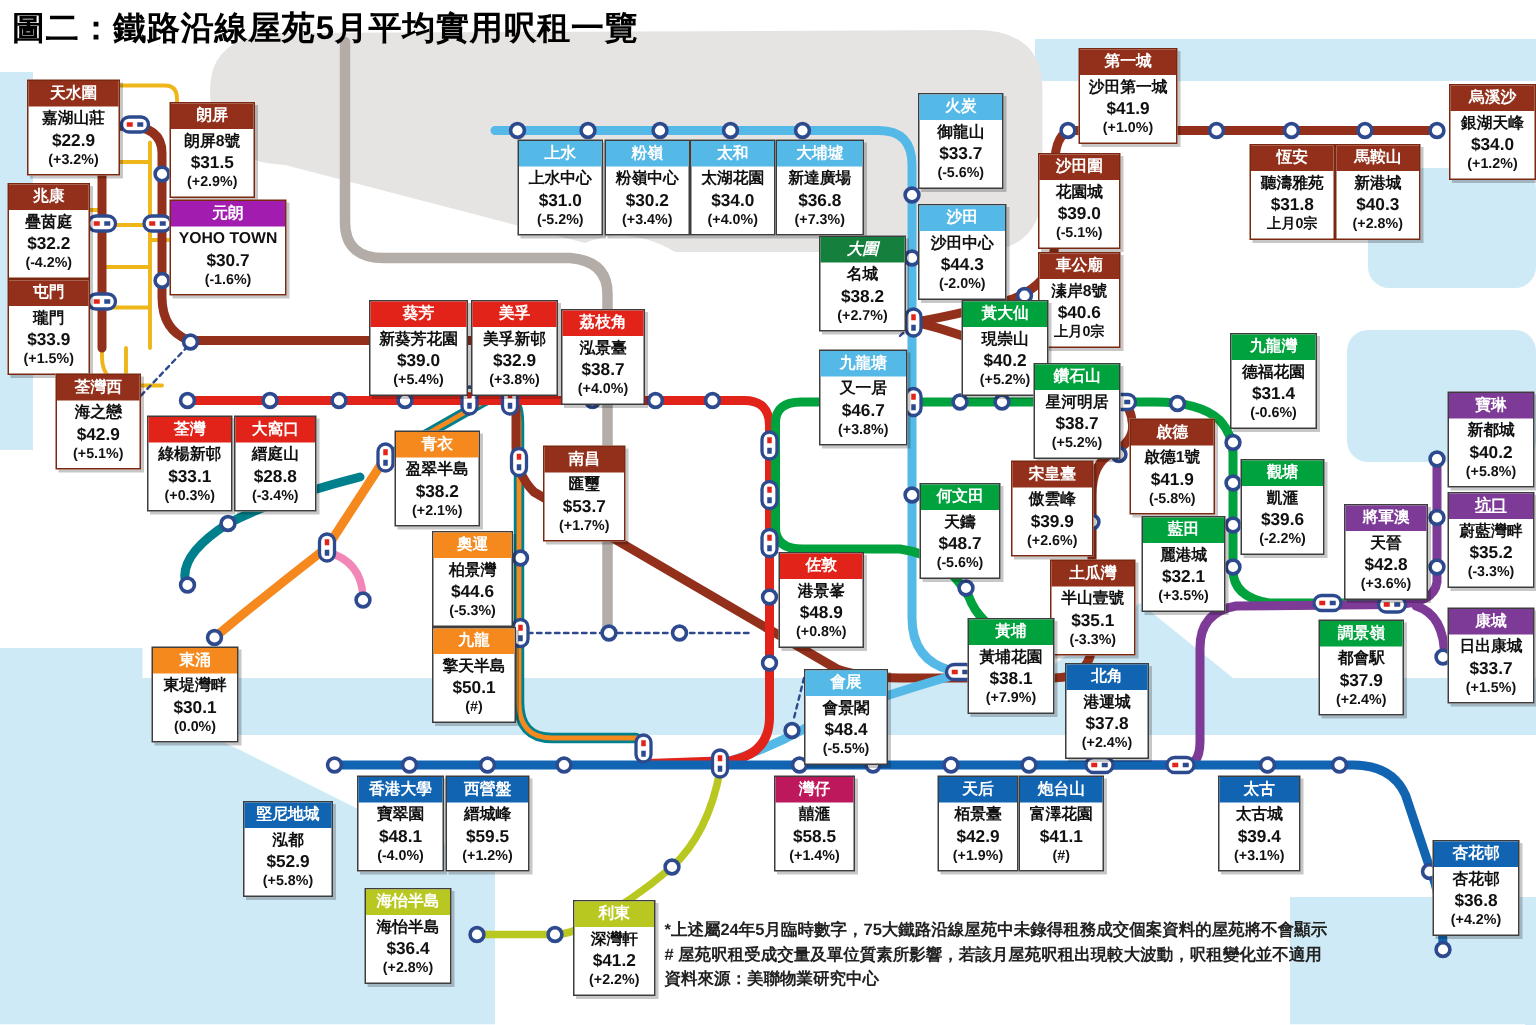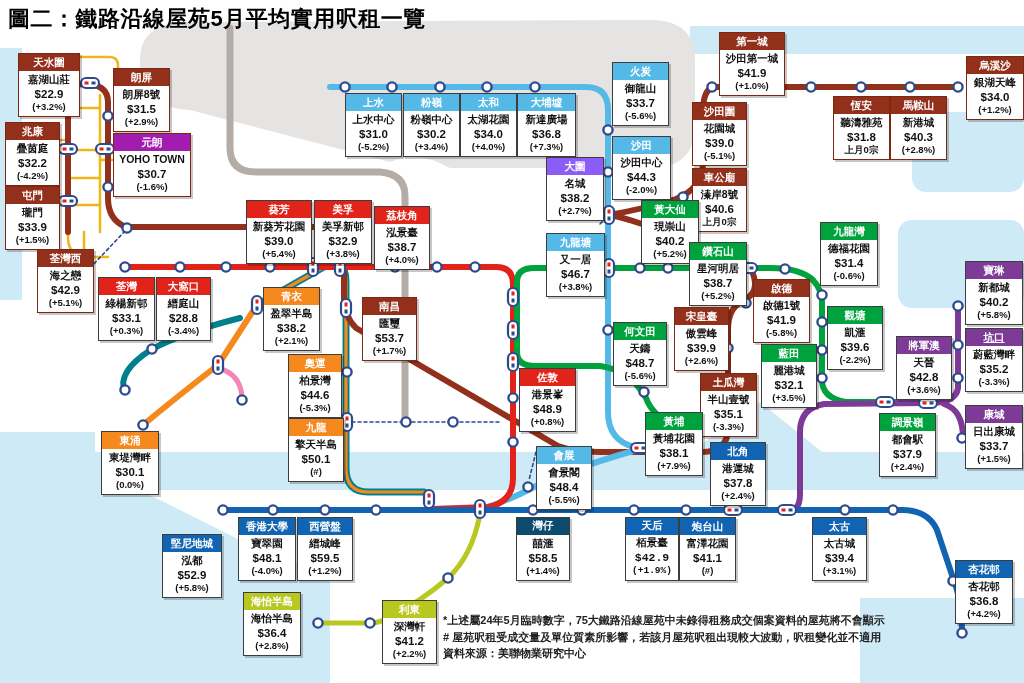--- a/index.html
+++ b/index.html
@@ -286,21 +286,21 @@
       </div>
       <div class="box" style="left: 612px; top: 136px; width: 57px; border-color: rgb(61, 61, 61);">
         <div class="hd" style="background: rgb(85, 185, 231);">沙田</div>
         <div class="bd">
           <div class="estate">沙田中心</div>
           <div class="rent">$44.3</div>
           <div class="chg">(-2.0%)</div>
         </div>
       </div>
       <div class="box" style="left: 546px; top: 157px; width: 56px; border-color: rgb(61, 61, 61);">
-        <div class="hd" style="background: #8b5cf6;">大圍</div>
+        <div class="hd" style="background: #15803d; font-style: italic;">大圍</div>
         <div class="bd">
           <div class="estate">名城</div>
           <div class="rent">$38.2</div>
           <div class="chg">(+2.7%)</div>
         </div>
       </div>
       <div class="box" style="left: 546px; top: 221px; width: 57px; border-color: rgb(61, 61, 61); margin-top: 12px;">
         <div class="hd" style="background: rgb(85, 185, 231);">九龍塘</div>
         <div class="bd">
           <div class="estate">又一居</div>
@@ -598,28 +598,28 @@
       </div>
       <div class="box" style="left: 297px; top: 517px; width: 54px; border-color: rgb(61, 61, 61);">
         <div class="hd" style="background: rgb(17, 100, 178);">西營盤</div>
         <div class="bd">
           <div class="estate">縉城峰</div>
           <div class="rent">$59.5</div>
           <div class="chg">(+1.2%)</div>
         </div>
       </div>
       <div class="box" style="left: 516px; top: 517px; width: 52px; border-color: rgb(61, 61, 61);">
-        <div class="hd" style="background: #0c4a6e; font-family: Liberation Mono, monospace;">灣仔</div>
+        <div class="hd" style="background: #be185d;">灣仔</div>
         <div class="bd">
           <div class="estate">囍滙</div>
           <div class="rent">$58.5</div>
           <div class="chg">(+1.4%)</div>
         </div>
       </div>
-      <div class="box" style="left: 625px; top: 517px; width: 52px; border-color: rgb(61, 61, 61); font-family: Liberation Mono, monospace;">
+      <div class="box" style="left: 625px; top: 517px; width: 52px; border-color: rgb(61, 61, 61);">
         <div class="hd" style="background: rgb(17, 100, 178);">天后</div>
         <div class="bd">
           <div class="estate">栢景臺</div>
           <div class="rent">$42.9</div>
           <div class="chg">(+1.9%)</div>
         </div>
       </div>
       <div class="box" style="left: 679px; top: 517px; width: 55px; border-color: rgb(61, 61, 61);">
         <div class="hd" style="background: rgb(17, 100, 178);">炮台山</div>
         <div class="bd">

